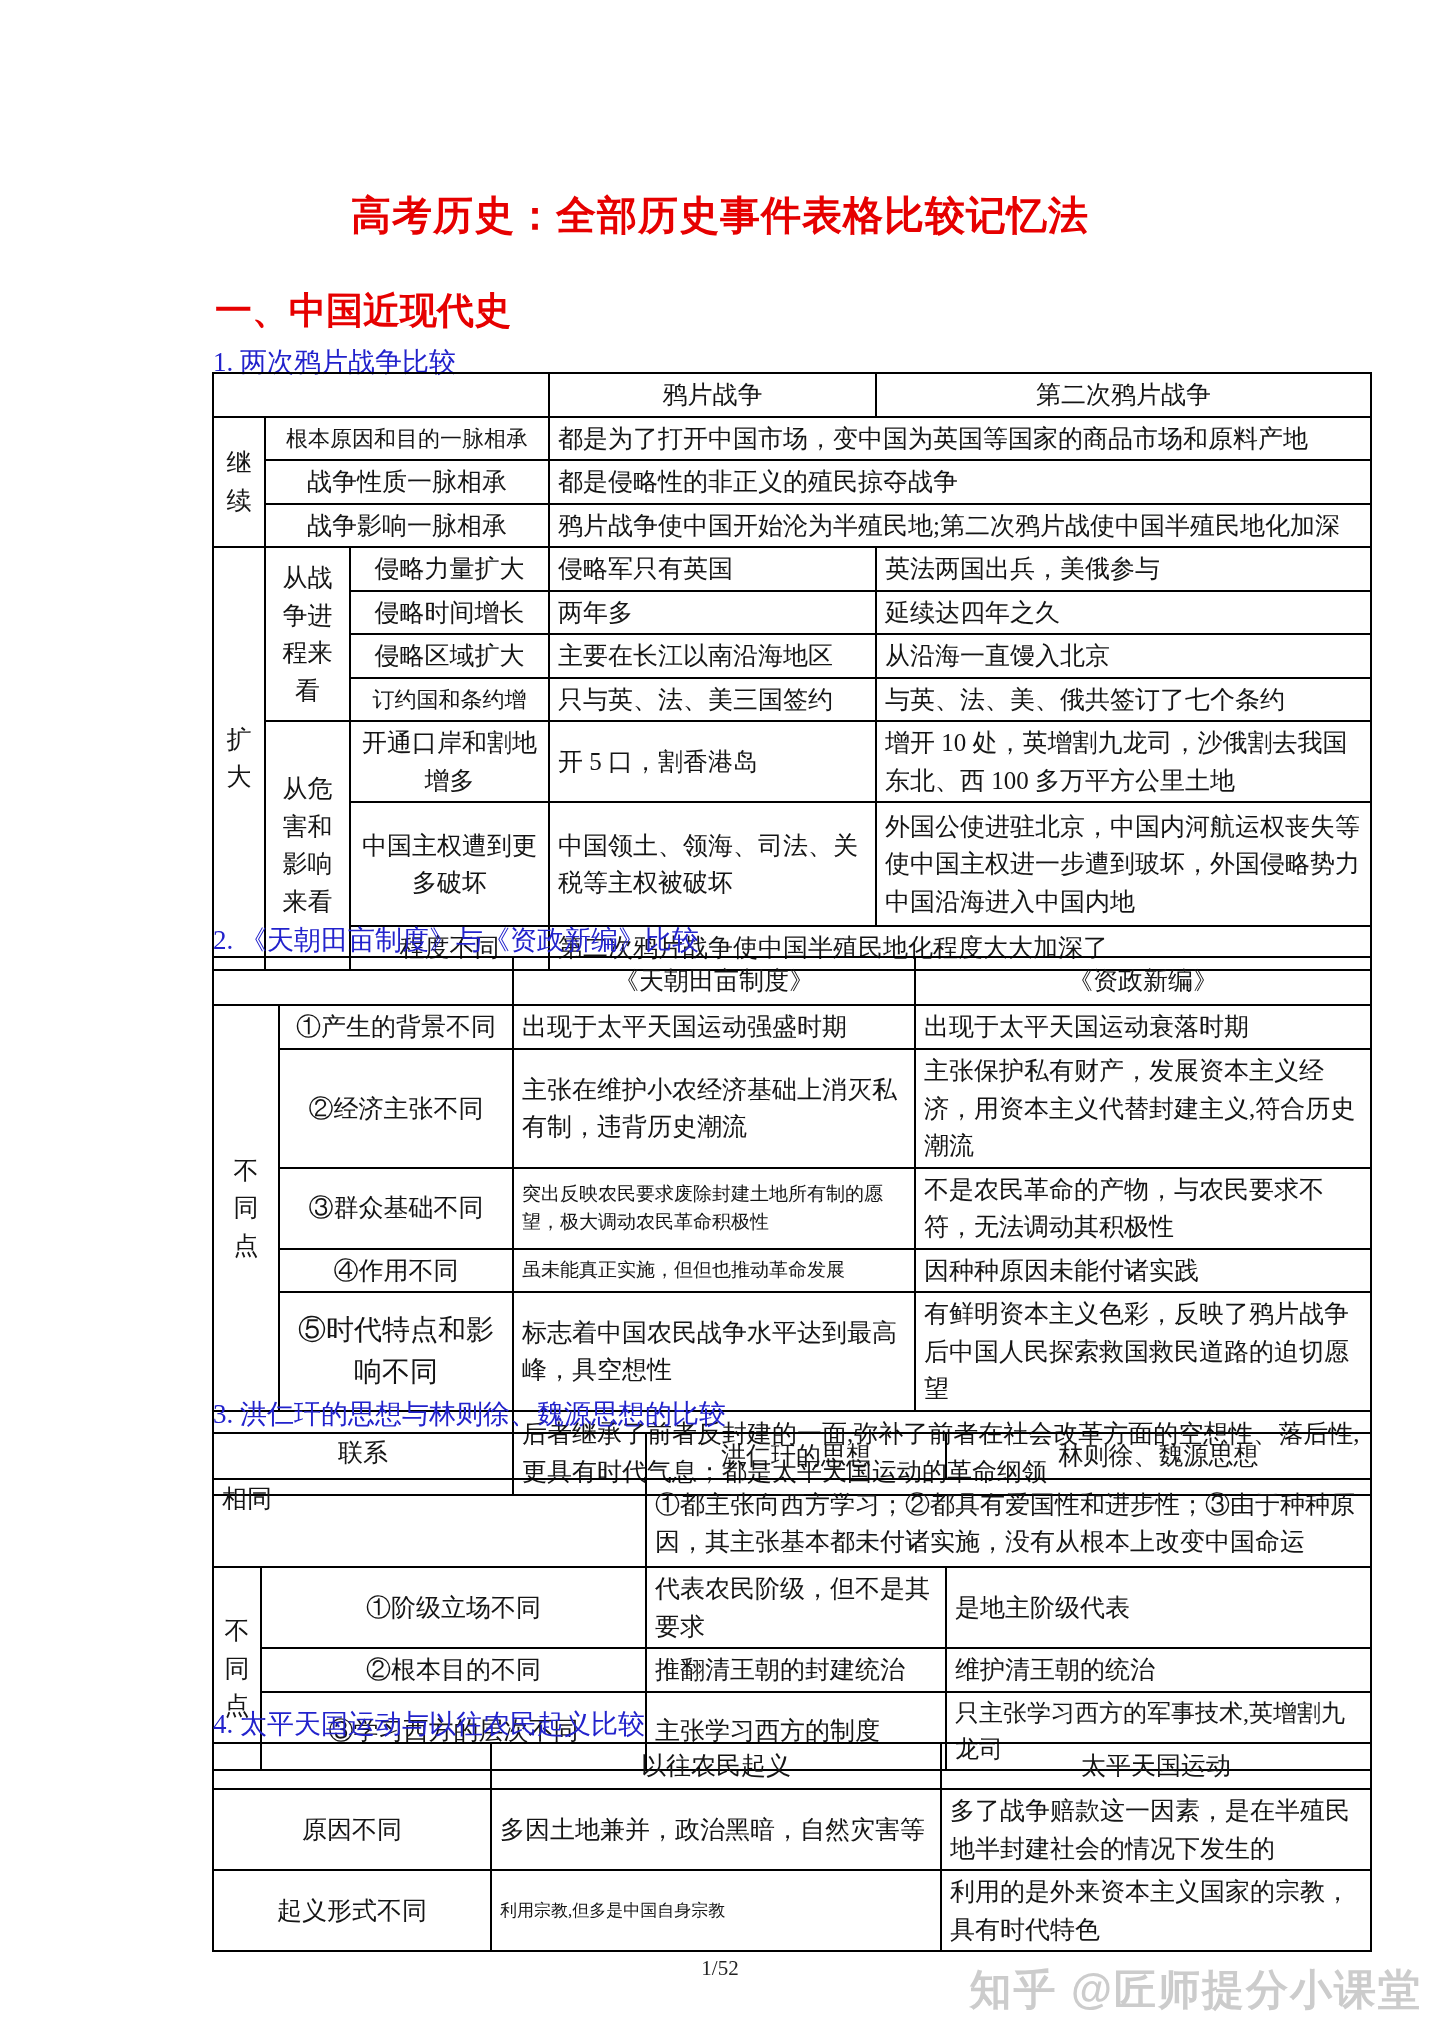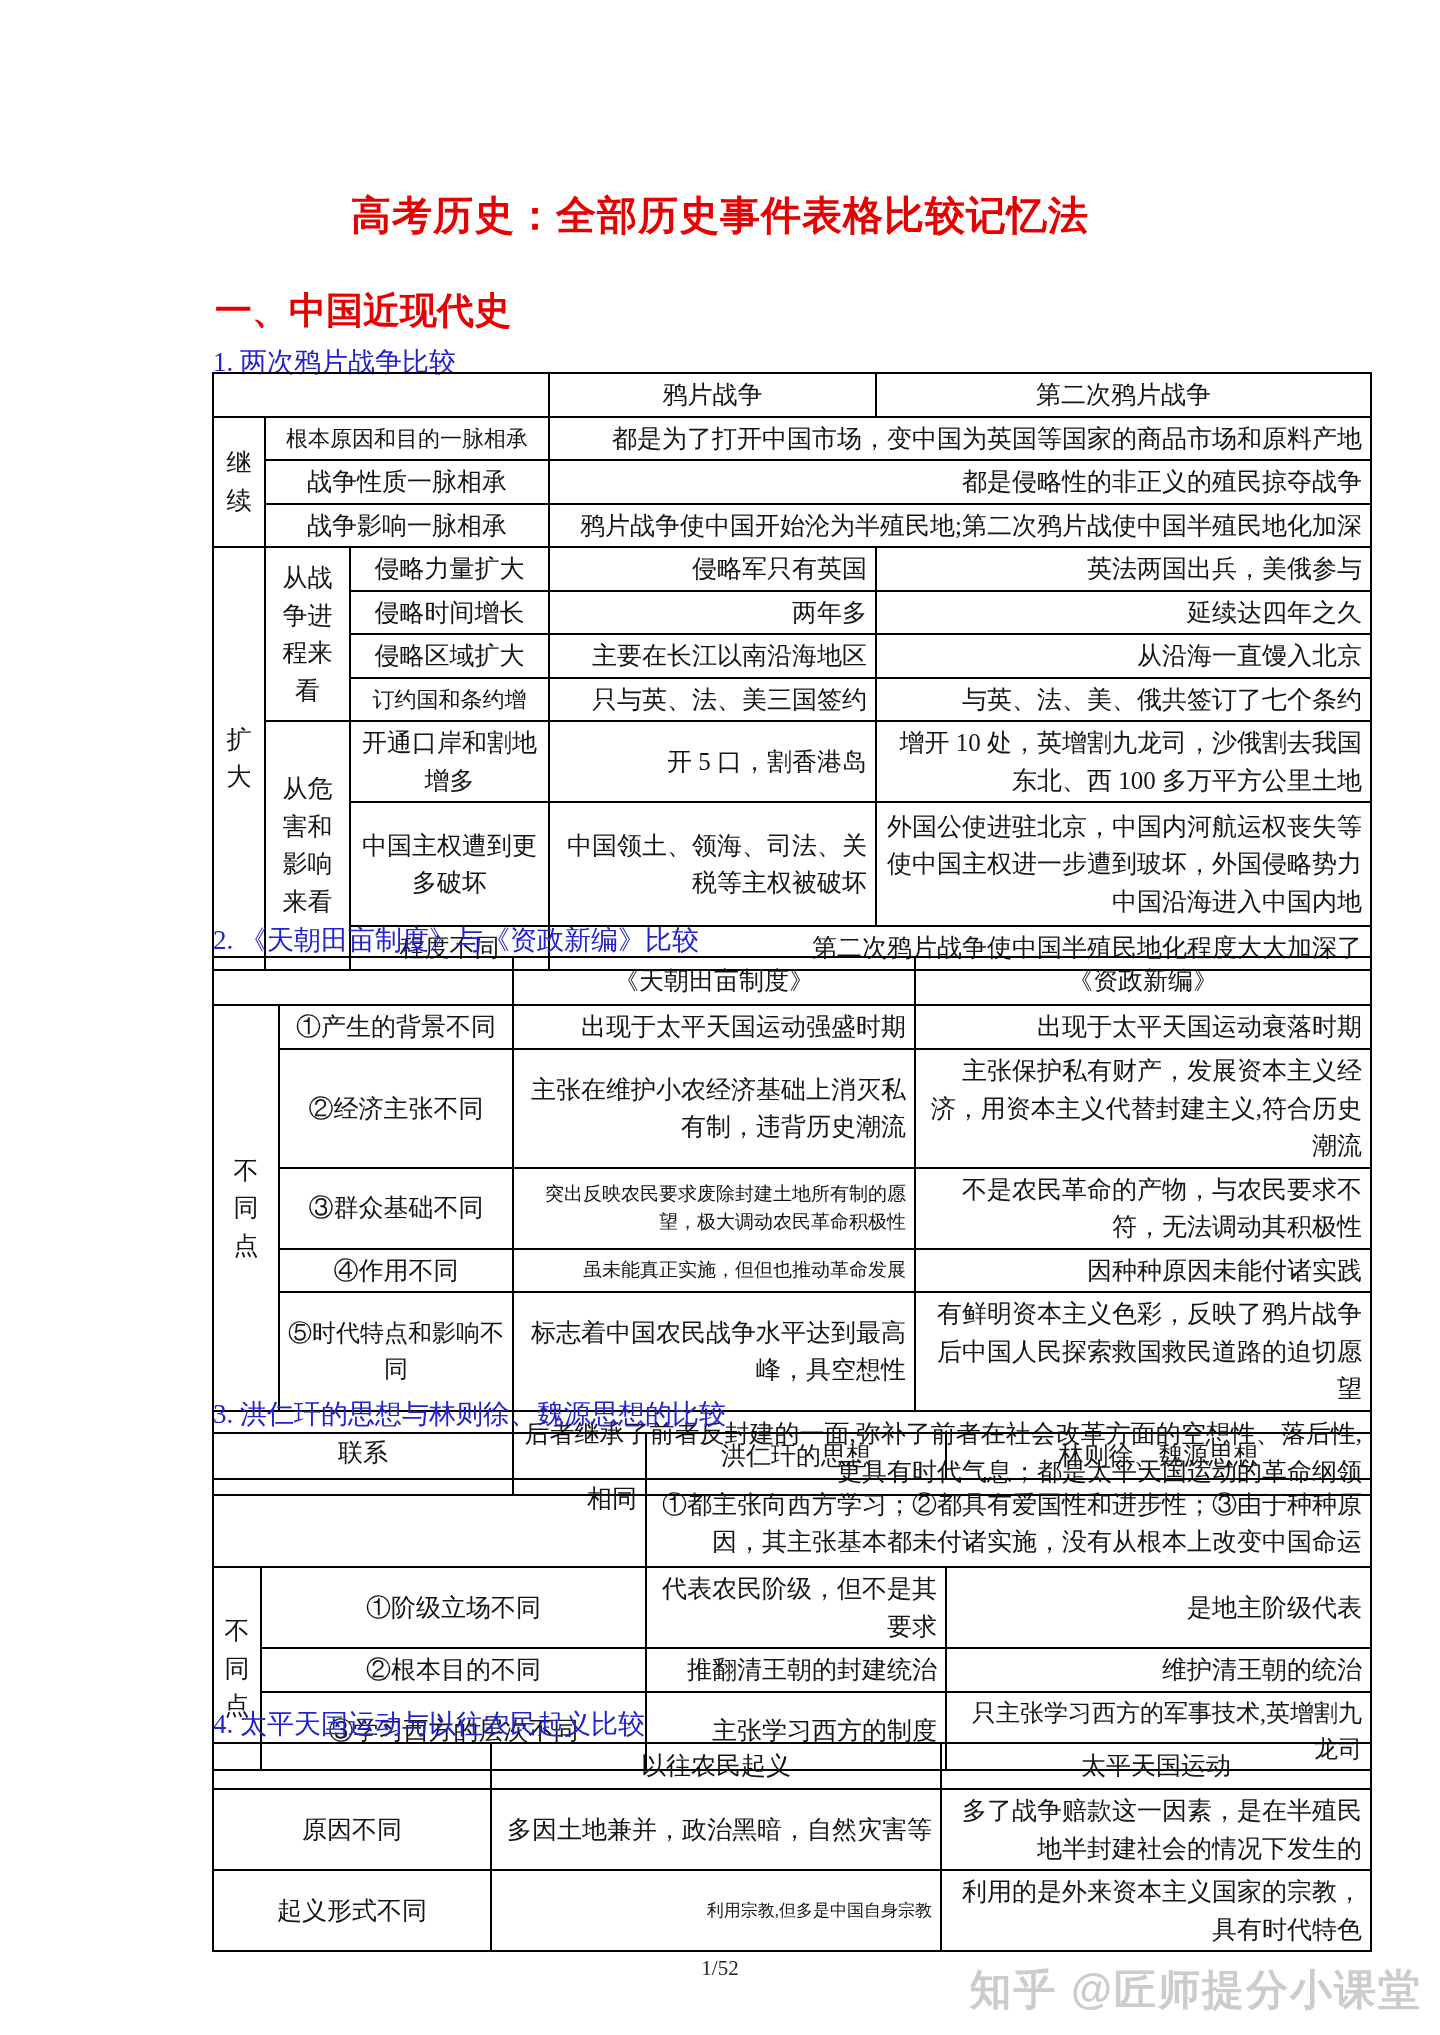--- a/index.html
+++ b/index.html
@@ -35,21 +35,21 @@
   .t3 { top:1432px; width:1158px; }
   .t4 { top:1742px; width:1158px; }
   table.cmp td {
     border:2px solid #000; padding:2px 8px; line-height:1.5;
     vertical-align:middle; overflow:hidden;
   }
   td.ctr  { text-align:center; padding:2px 4px; }
   td.vlab { text-align:center; padding:2px 13px; line-height:1.75; word-break:break-all; }
   td.vlab2{ text-align:center; padding:2px 16px; line-height:1.75; word-break:break-all; }
   td.pad20{ text-align:center; padding:2px 20px; }
-  td.txt  { text-align:right;margin-top:36px; }
+  td.txt  { text-align:left;margin-top:36px; }
   .sm19 { font-size:19px; }
   .sm20 { font-size:17px; }
   .sm22 { font-size:22px; }
 
   .page-number {
     position:absolute; top:1956px; left:0; width:1440px; text-align:center;
     font-size:21px; color:#222;
   }
   .watermark {
     position:absolute; top:1962px; right:18px;
@@ -164,21 +164,21 @@
       <td class="ctr">③群众基础不同</td>
       <td class="txt sm19">突出反映农民要求废除封建土地所有制的愿望，极大调动农民革命积极性</td>
       <td class="txt">不是农民革命的产物，与农民要求不符，无法调动其积极性</td>
     </tr>
     <tr style="height:36px">
       <td class="ctr">④作用不同</td>
       <td class="txt sm19">虽未能真正实施，但但也推动革命发展</td>
       <td class="txt">因种种原因未能付诸实践</td>
     </tr>
     <tr style="height:80px">
-      <td class="ctr" style="font-size:24px">⑤时代特点和影响不同</td>
+      <td class="ctr" style="font-size:28px">⑤时代特点和影响不同</td>
       <td class="txt">标志着中国农民战争水平达到最高峰，具空想性</td>
       <td class="txt">有鲜明资本主义色彩，反映了鸦片战争后中国人民探索救国救民道路的迫切愿望</td>
     </tr>
     <tr style="height:84px">
       <td class="ctr" colspan="2">联系</td>
       <td class="txt" colspan="2">后者继承了前者反封建的一面,弥补了前者在社会改革方面的空想性、落后性,更具有时代气息；都是太平天国运动的革命纲领</td>
     </tr>
   </tbody>
     </table>
 

